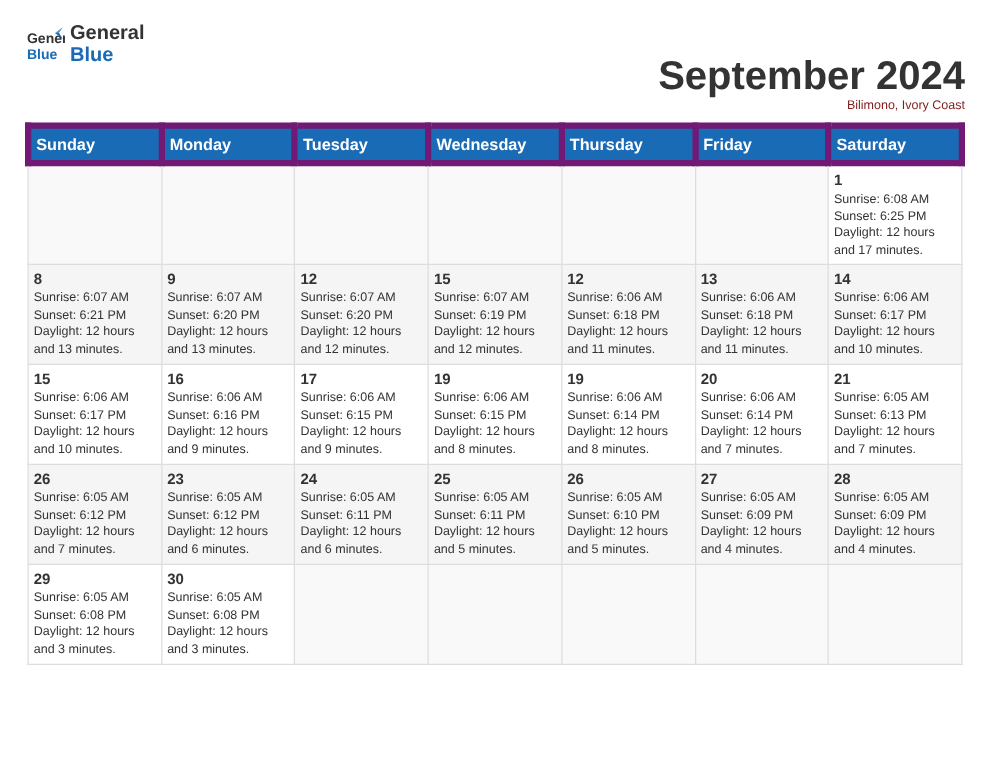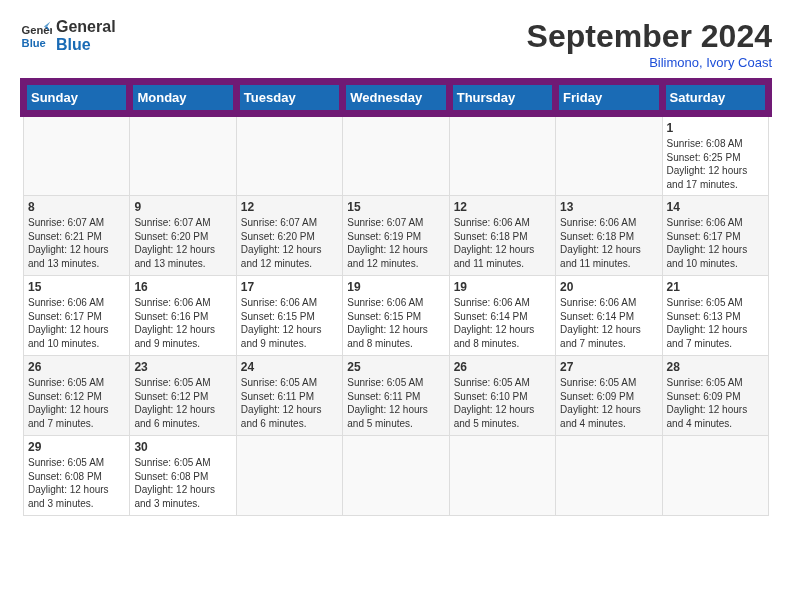--- a/index.html
+++ b/index.html
@@ -29,38 +29,39 @@
       width: 32px;
       height: 32px;
     }
     .title-block {
       text-align: right;
     }
     .month-title {
       font-size: 32px;
       font-weight: bold;
       color: #333;
+      margin-top: 24px;
     }
     .location {
-      font-size: 13px;
-      color: #1d4ed8;
+      font-size: 10px;
+      color: #7f1d1d;
     }
     table {
       width: 100%;
       border-collapse: collapse;
       table-layout: fixed;
     }
     thead tr th {
       background-color: #1a6bb5;
       color: #fff;
       font-size: 13px;
       font-weight: bold;
       padding: 5px 4px;
       text-align: left;
-      border: 7px solid #701a75;
+      border: 5px solid #701a75;
     }
     tbody tr td {
       vertical-align: top;
       font-size: 9.5px;
       color: #333;
       padding: 4px 4px 4px 4px;
       border: 1px solid #ddd;
       height: 80px;
       background: #fff;
     }

